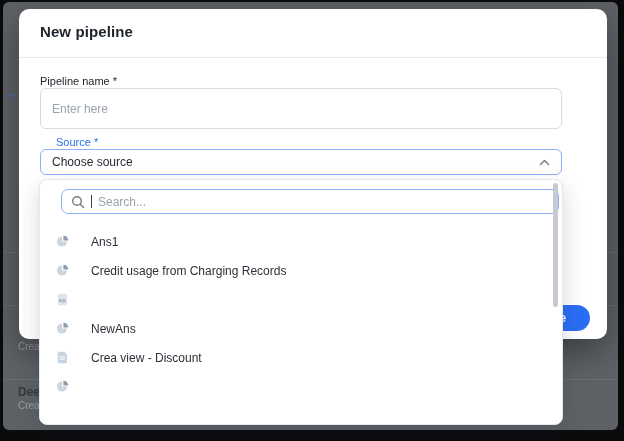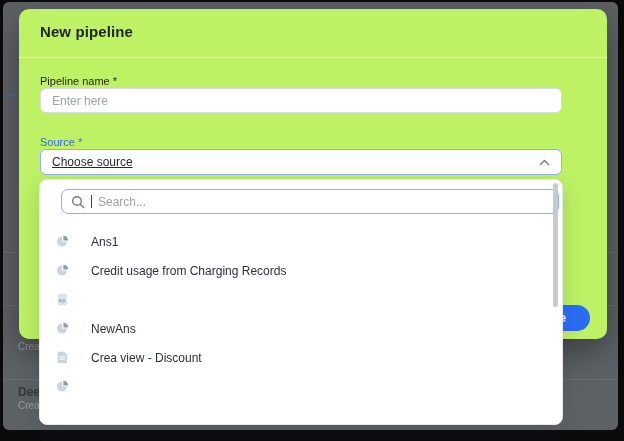--- a/index.html
+++ b/index.html
@@ -16,49 +16,49 @@
     background:#5e6266; border-radius:6px; overflow:hidden;
   }
   .bg-line { position:absolute; left:0; width:100%; height:1px; background:#6a6e72; }
   .bg-dash { position:absolute; left:3px; top:92px; width:9px; height:3px; background:#55688e; border-radius:1px; }
   .bg-created { position:absolute; left:15px; font-size:10px; color:#9a9da1; white-space:nowrap; }
   .bg-name { position:absolute; left:15px; font-size:12px; font-weight:bold; color:#36393d; white-space:nowrap; }
 
   
   .modal {
     position:absolute; left:19px; top:9px; width:588px; height:330px;
-    background:#bef264; border-radius:10px;
+    background:#ffffff; border-radius:10px;
     box-shadow:0 12px 34px rgba(0,0,0,.38);
   }
   .modal-title {
     position:absolute; left:21px; top:14px;
     font-size:15px; font-weight:bold; color:#1d232a; letter-spacing:.1px;
   }
   .modal-divider { position:absolute; left:0; top:48px; width:100%; height:1px; background:#e8eaee; }
 
   .field-label {
     position:absolute; left:21px;
     font-size:11px; font-weight:normal; color:#21262c;
   }
-  .field-label.blue { color:#2b6cee; }
+  .field-label.blue { color:#2b6cee;margin-left:16px; }
 
   .text-input {
-    position:absolute; left:21px; width:522px; height:25px;
+    position:absolute; left:21px; width:522px; height:41px;
     border:1px solid #d8dce2; border-radius:6px; background:#fff;
     font-family:"Liberation Sans", sans-serif;
     font-size:12px; color:#2a3036; padding:0 11px; outline:none;
   }
   .text-input::placeholder { color:#9aa2ab; }
 
   .select-box {
     position:absolute; left:21px; top:140px; width:522px; height:26px;
     border:1.5px solid #8fb0f7; border-radius:6px; background:#fff;
     display:flex; align-items:center; padding:0 11px; cursor:pointer;
   }
-  .select-value { font-size:12px; color:#262c33; flex:1;text-decoration:underline; }
+  .select-value { font-size:12px; color:#262c33; flex:1; }
   .chev { width:11px; height:7px; }
 
   .create-btn {
     position:absolute; left:486px; top:296px; width:85px; height:26px;
     background:#2a6df5; border:none; border-radius:13px;
     color:#ffffff; font-size:12px; font-weight:bold;
     font-family:"Liberation Sans", sans-serif; cursor:pointer;
   }
 
   

